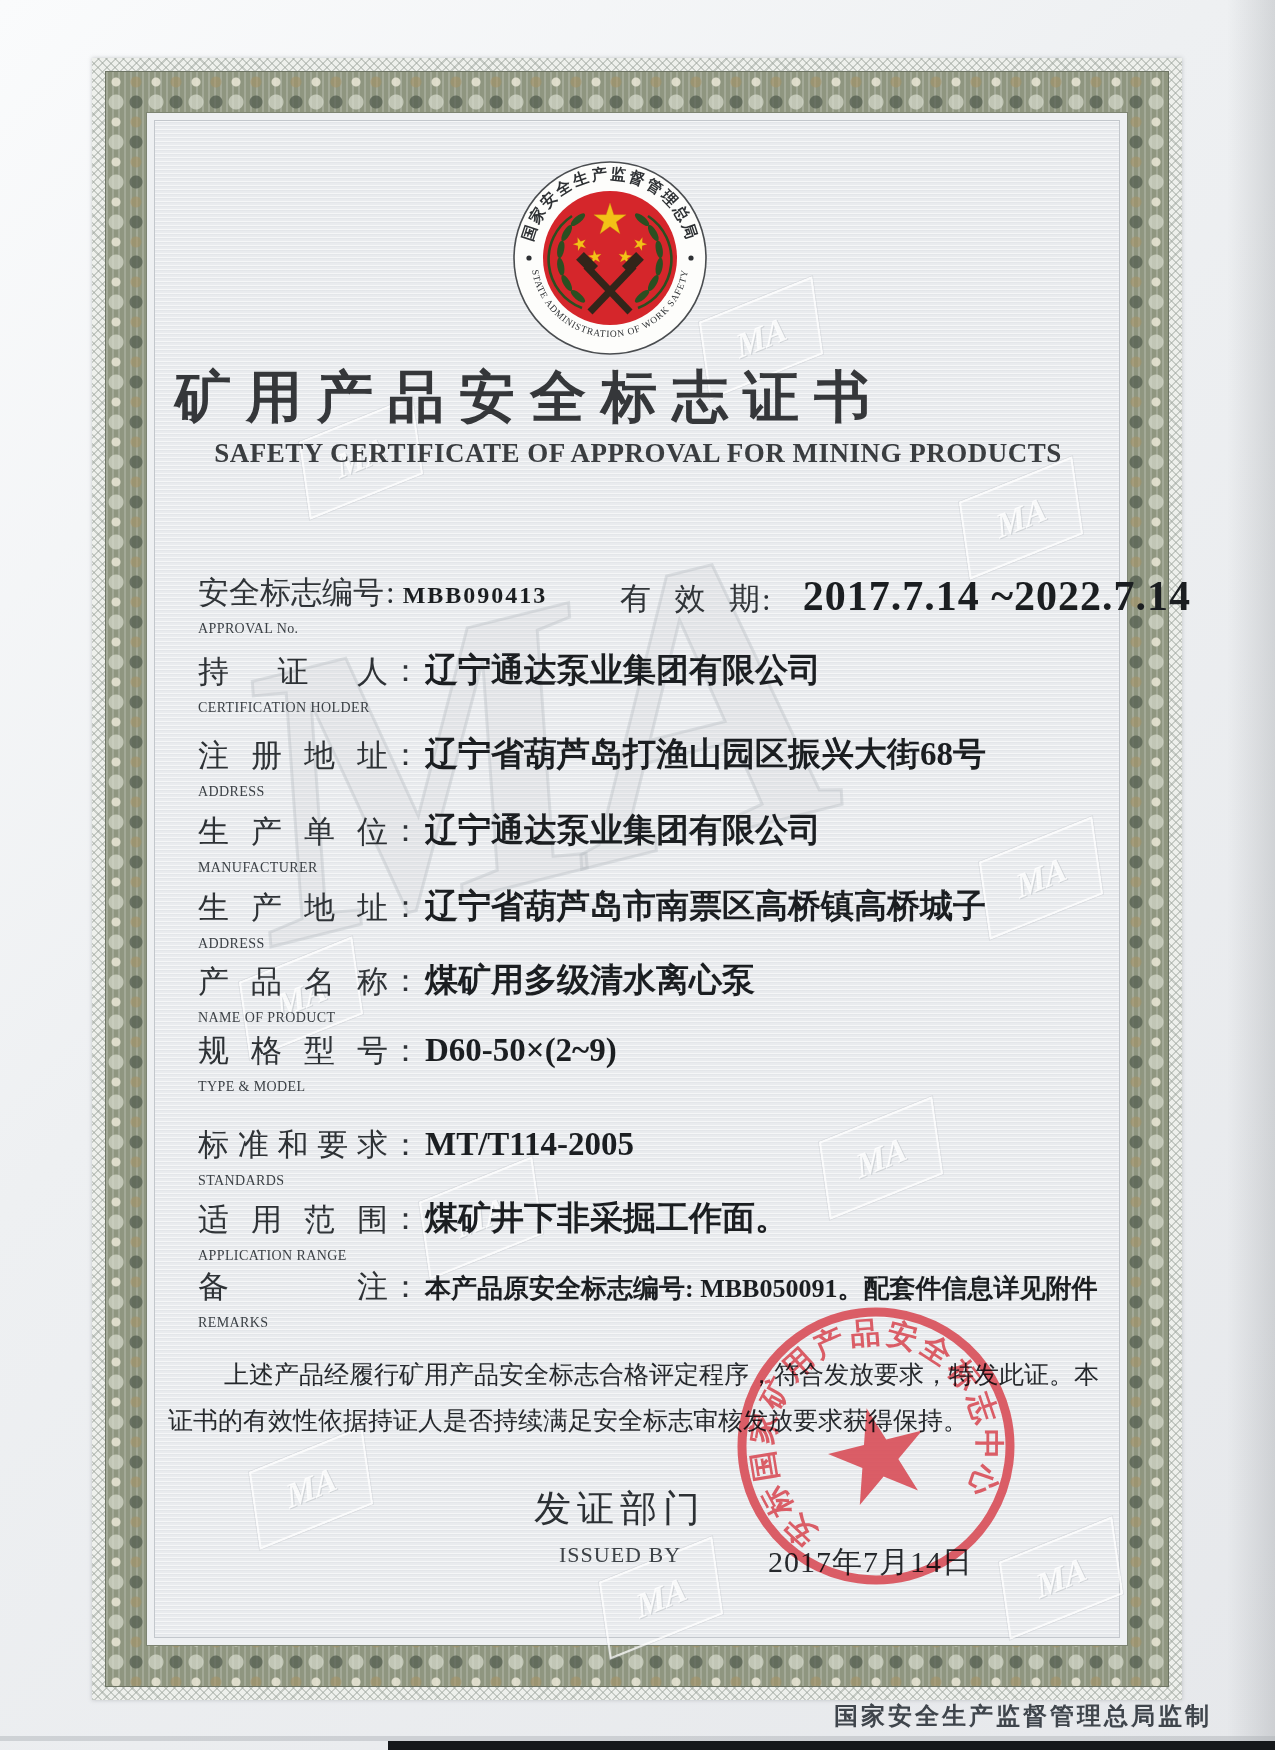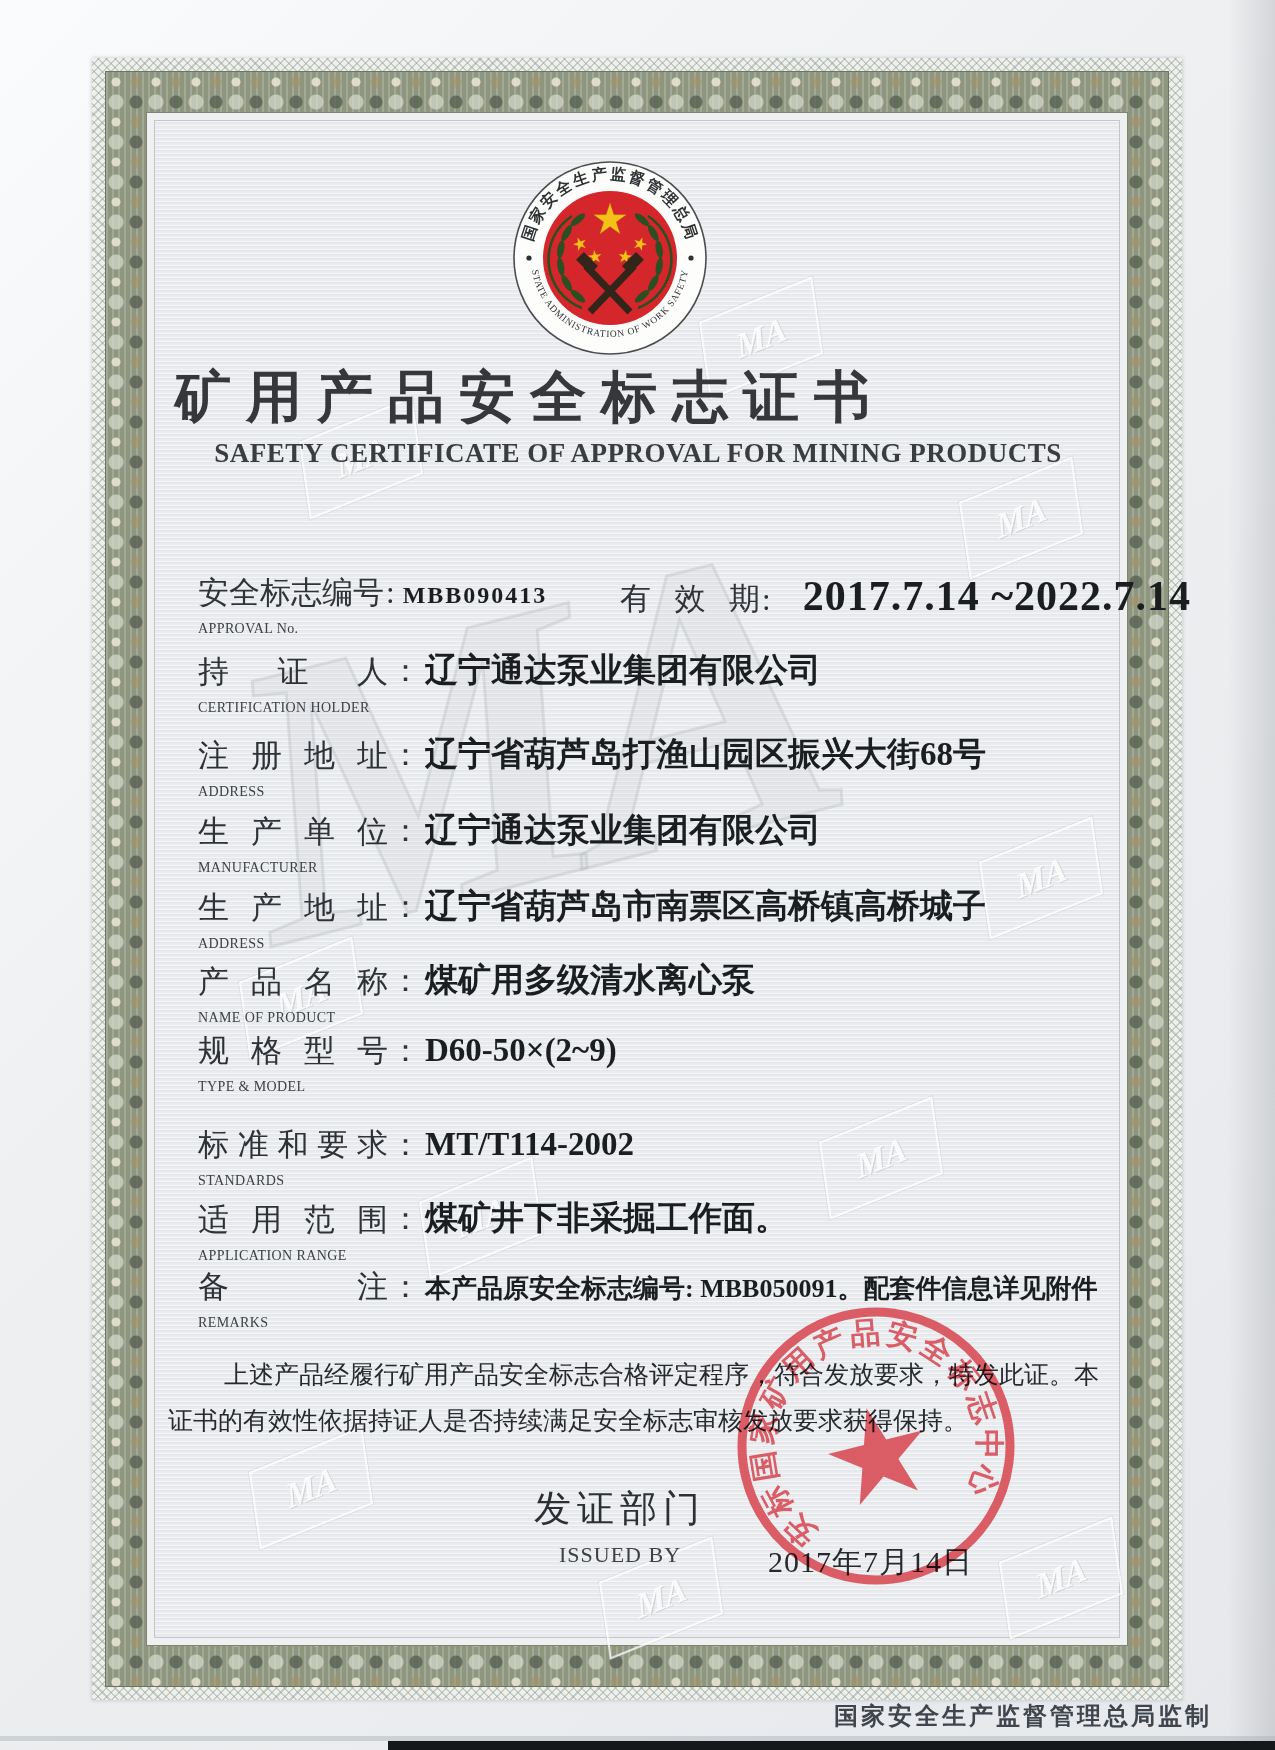--- a/index.html
+++ b/index.html
@@ -235,21 +235,21 @@
     </div>
     <div class="row" style="top:958px">
       <div class="cnline"><span class="lbl">产品名称</span><span class="colon">：</span><span class="val">煤矿用多级清水离心泵</span></div>
       <div class="enline">NAME OF PRODUCT</div>
     </div>
     <div class="row" style="top:1030px">
       <div class="cnline"><span class="lbl">规格型号</span><span class="colon">：</span><span class="val">D60-50×(2~9)</span></div>
       <div class="enline">TYPE &amp; MODEL</div>
     </div>
     <div class="row" style="top:1124px">
-      <div class="cnline"><span class="lbl">标准和要求</span><span class="colon">：</span><span class="val">MT/T114-2002</span></div>
+      <div class="cnline"><span class="lbl">标准和要求</span><span class="colon">：</span><span class="val">MT/T114-2005</span></div>
       <div class="enline">STANDARDS</div>
     </div>
     <div class="row" style="top:1196px">
       <div class="cnline"><span class="lbl">适用范围</span><span class="colon">：</span><span class="val">煤矿井下非采掘工作面。</span></div>
       <div class="enline">APPLICATION RANGE</div>
     </div>
     <div class="row row-remarks" style="top:1266px">
       <div class="cnline"><span class="lbl">备注</span><span class="colon">：</span><span class="val">本产品原安全标志编号: MBB050091。配套件信息详见附件</span></div>
       <div class="enline">REMARKS</div>
     </div>

